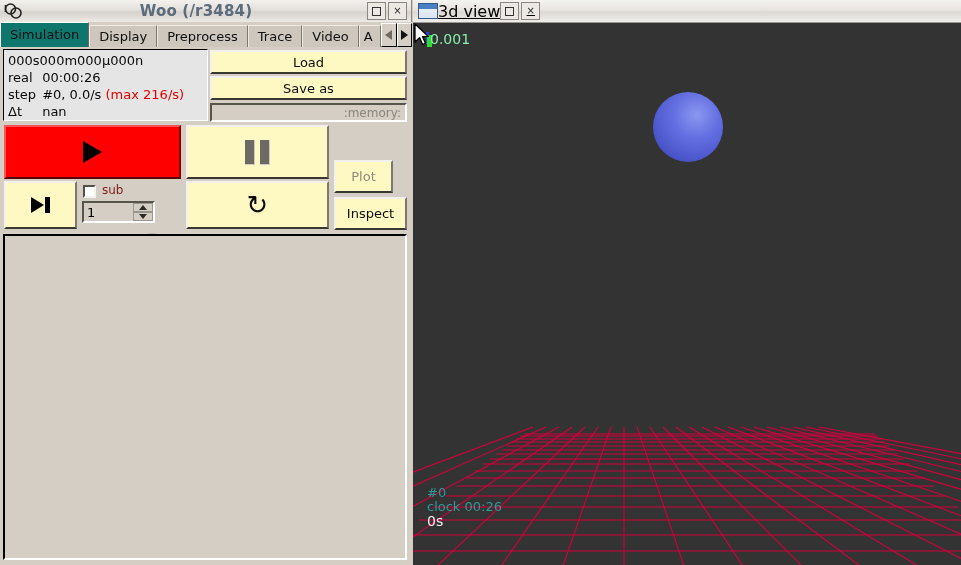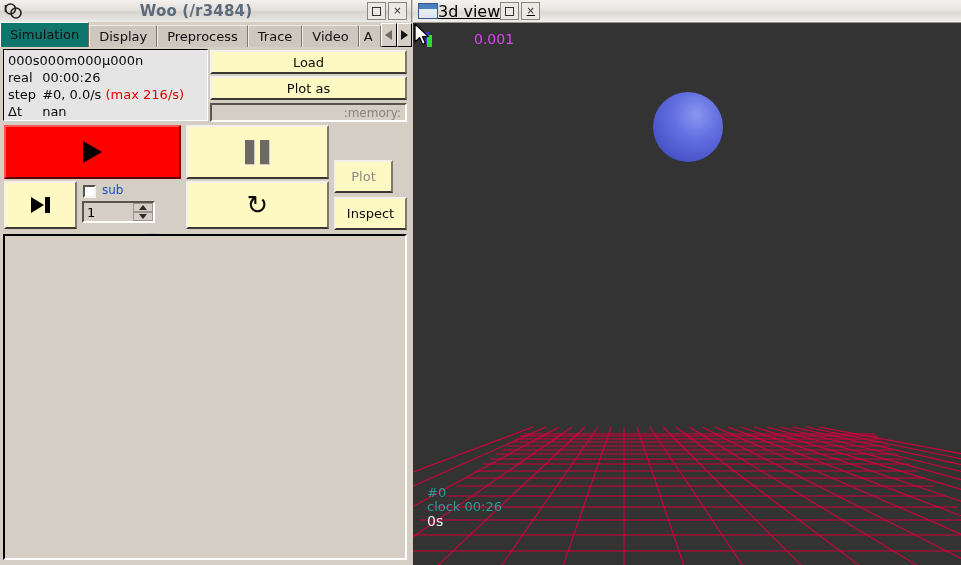--- a/index.html
+++ b/index.html
@@ -227,21 +227,21 @@
     width: 13px; height: 13px;
     background: #ffffff;
     border-top: 2px solid #555049;
     border-left: 2px solid #555049;
     border-right: 2px solid #f6f3ef;
     border-bottom: 2px solid #f6f3ef;
     box-sizing: border-box;
   }
   #sub-label {
     position: absolute; left: 24px; top: 2px;
-    font-size: 12px; color: #1d4ed8;
+    font-size: 12px; color: #7f1d1d;
   }
   #spin-box {
     position: absolute; left: 4px; top: 20px;
     width: 73px; height: 22px;
     background: #d4cec5;
     border-top: 2px solid #57534d;
     border-left: 2px solid #57534d;
     border-right: 2px solid #ffffff;
     border-bottom: 2px solid #ffffff;
     box-sizing: border-box;
@@ -352,22 +352,21 @@
 
   .overlay-text {
     position: absolute;
     font-family: "DejaVu Sans", "Liberation Sans", sans-serif;
     white-space: nowrap;
     user-select: none;
   }
   #axis-label {
     left: 17px; top: 8px;
     font-size: 14px;
-    color: #d946ef;
-    margin-left: 44px;
+    color: #86efac;
   }
   #axis-green {
     position: absolute;
     left: 14px; top: 12px;
     width: 5px; height: 12px;
     background: #2fdb2f;
   }
   #axis-blue-bar {
     position: absolute;
     left: 13px; top: 9px;
@@ -432,21 +431,21 @@
           <span>#0, 0.0/s</span>
           <span class="maxrate">(max 216/s)</span>
         </div>
         <div class="status-line">
           <span class="lbl">Δt</span>
           <span>nan</span>
         </div>
       </div>
 
       <div id="load-btn" class="flatbtn">Load</div>
-      <div id="saveas-btn" class="flatbtn">Plot as</div>
+      <div id="saveas-btn" class="flatbtn">Save as</div>
       <div id="memory-field">:memory:</div>
 
       <div id="play-btn">
         <span class="play-tri"></span>
       </div>
 
       <div id="pause-btn" class="flatbtn">
         <span class="pause-bars">
             <span></span>
             <span></span>

